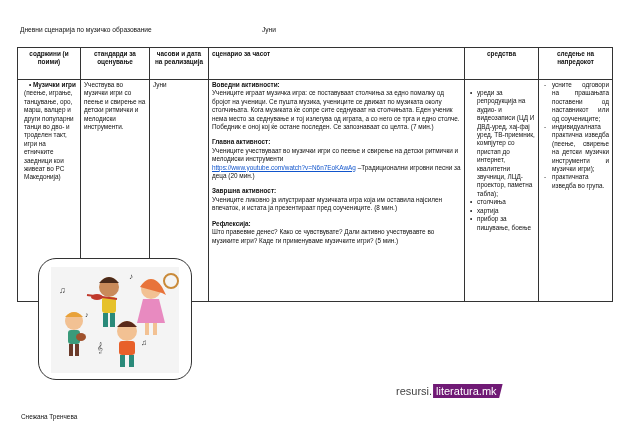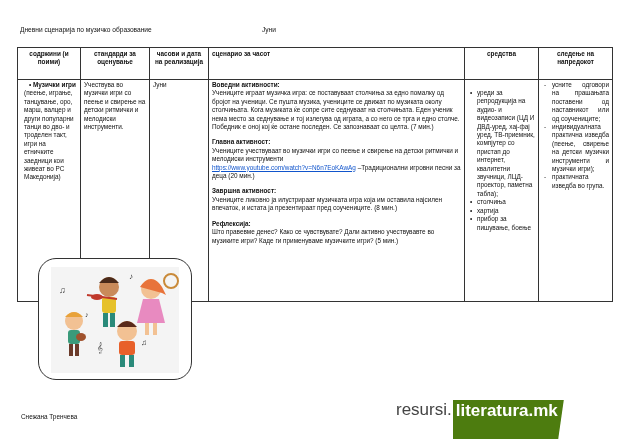--- a/index.html
+++ b/index.html
@@ -22,22 +22,22 @@
   ul.dash { margin:0; padding-left:10px; list-style:none; text-align:justify; }
   ul.dash li { position:relative; }
   ul.dash li::before { content:"-"; position:absolute; left:-8px; }
   .c1 .head { font-weight:bold; padding-left:8px; }
   .c1 .head-first::before { content:"• "; }
   .c1 .body { padding-left:3px; }
   .imgbox { position:absolute; left:38px; top:258px; width:152px; height:120px;
             background:#fff; border:1px solid #333; border-radius:18px; overflow:hidden; }
   .imgbox svg { display:block; }
   .author { position:absolute; top:413px; left:21px; font-size:6.4px; }
-  .logo { position:absolute; top:400px; left:396px; font-size:17px; color:#444; display:flex; }
-  .logo .red { background:#4d7c0f; color:#fff; font-weight:bold; padding:1px 6px 18px 3px;
+  .logo { position:absolute; top:384px; left:396px; font-size:11px; color:#444; display:flex; align-items:center; }
+  .logo .red { background:#701a75; color:#fff; font-weight:normal; padding:1px 6px 1px 3px;
                clip-path:polygon(0 0,100% 0,95% 100%,0 100%); margin-left:1px; }
 </style>
 </head>
 <body>
 
 <div class="title">Дневни сценарија по музичко образование</div>
 <div class="month">Јуни</div>
 
 <table class="plan">
   <colgroup>

